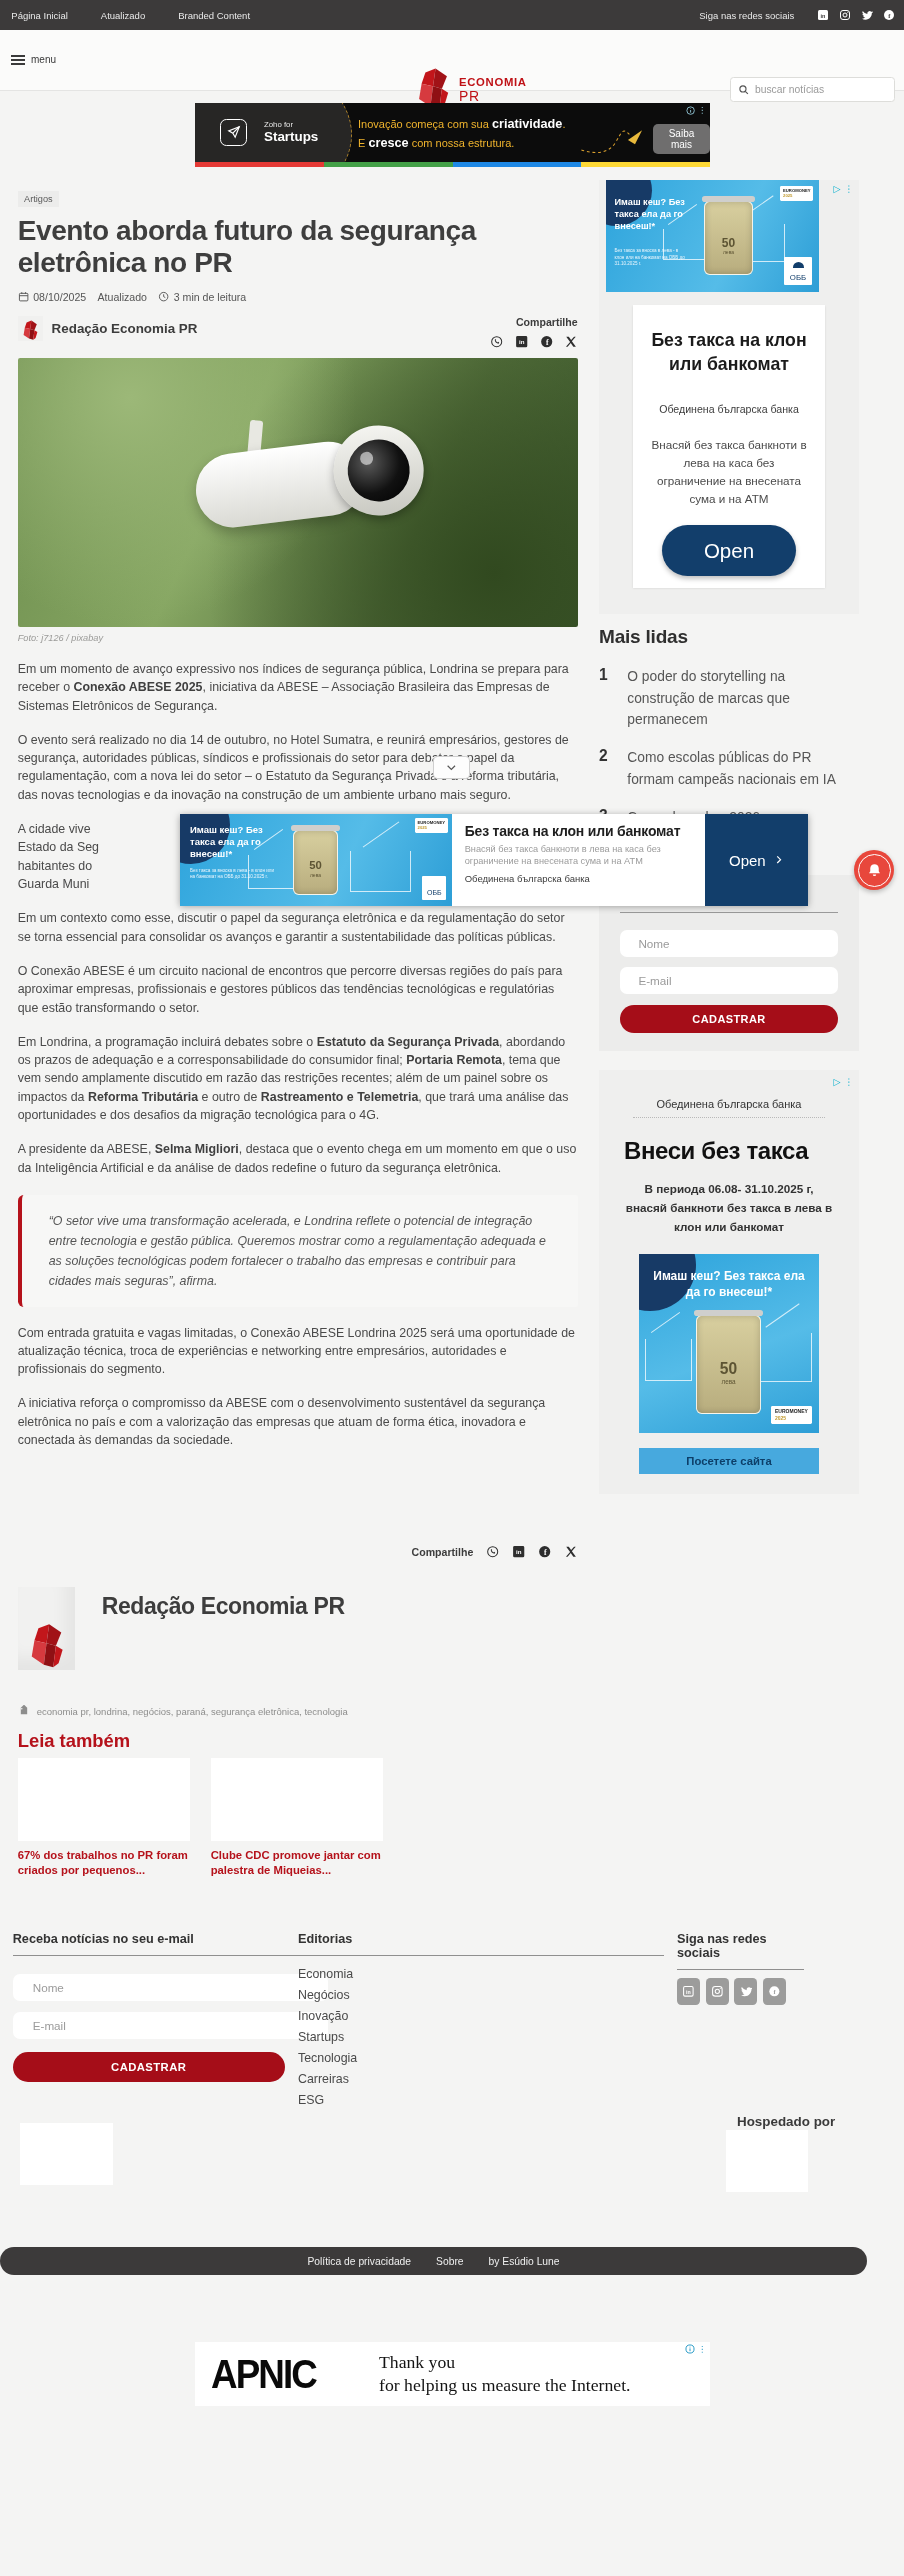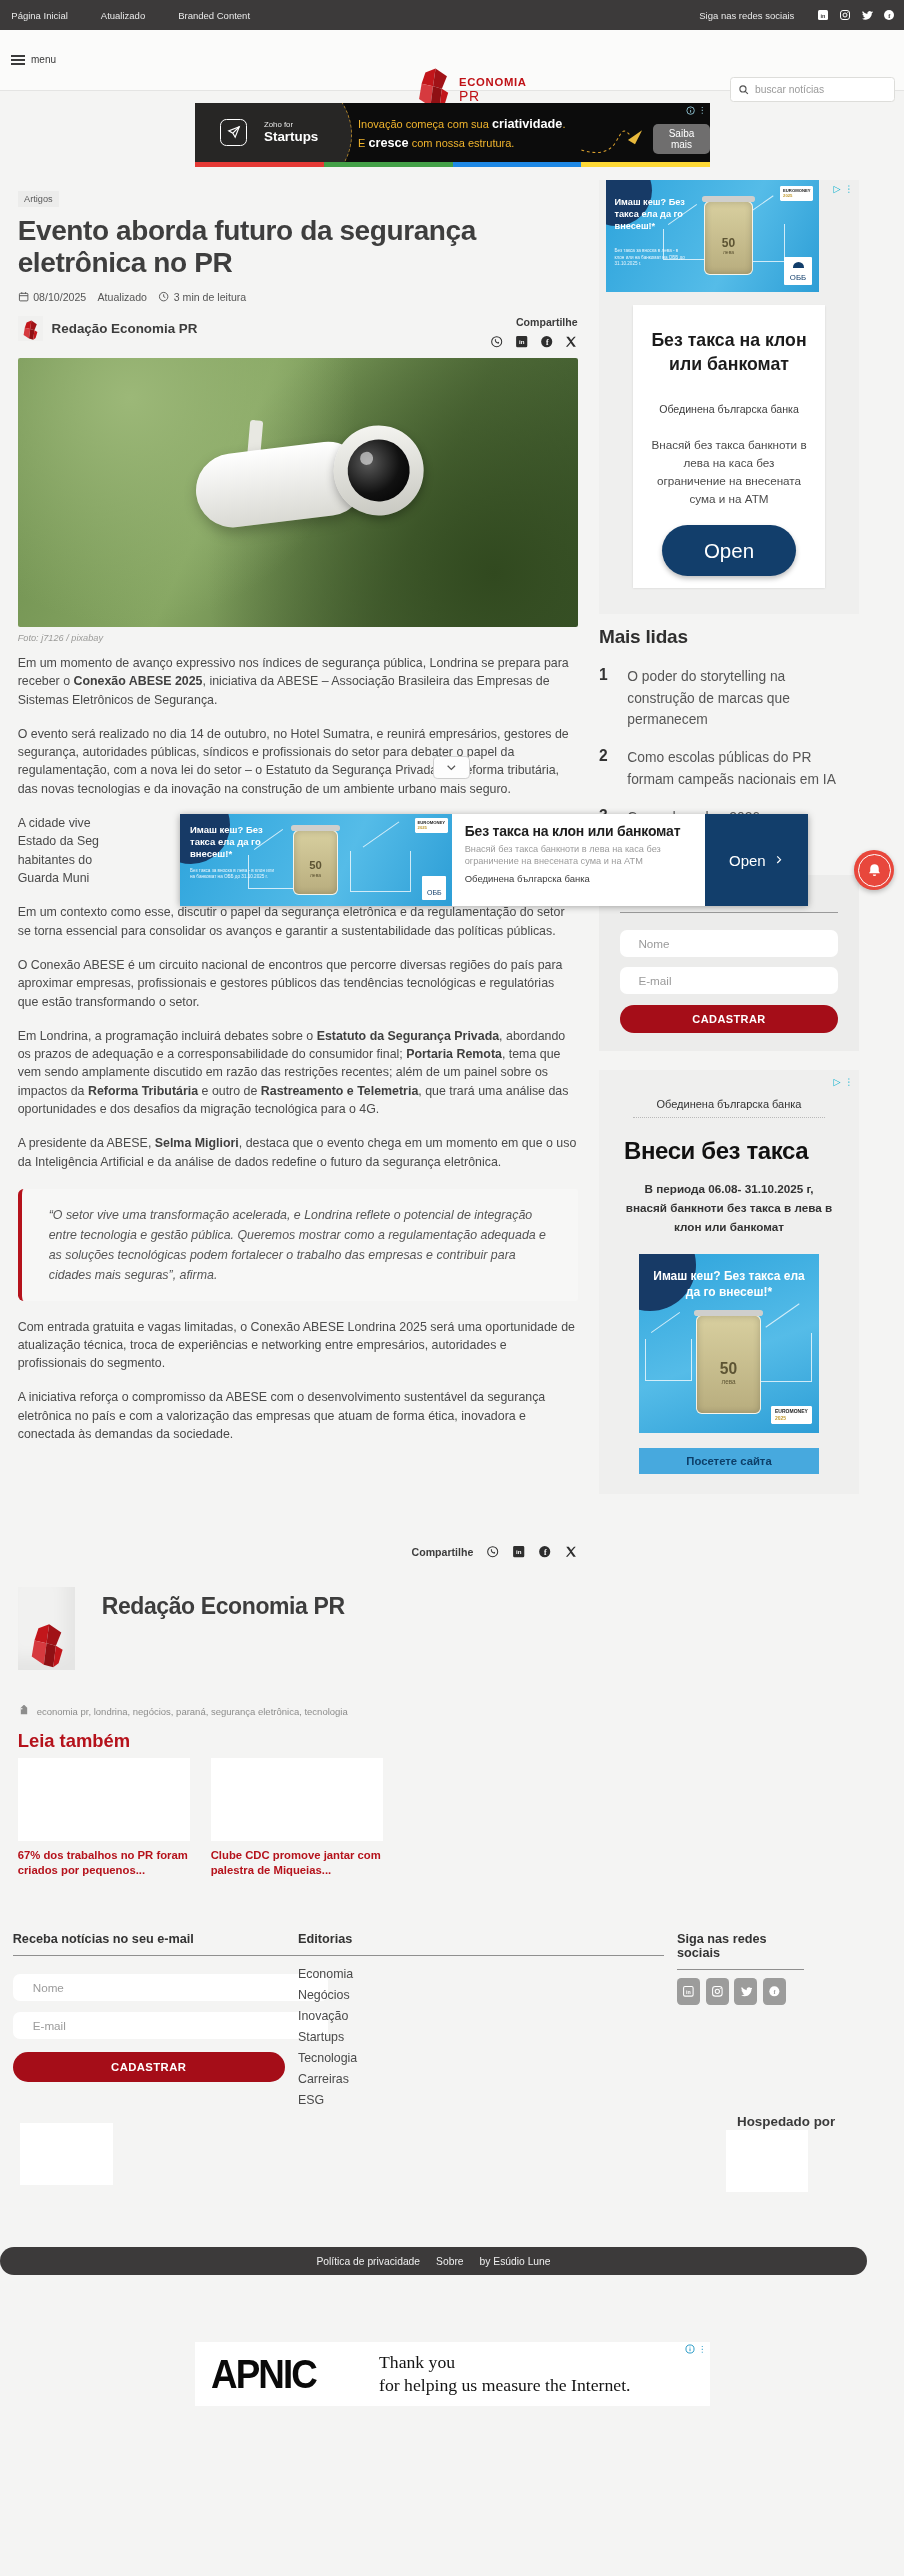--- a/index.html
+++ b/index.html
@@ -67,21 +67,21 @@
                      radial-gradient(circle at 85% 80%, #31491f 0%, rgba(0,0,0,0) 55%),
                      linear-gradient(115deg,#6d8d4e 0%, #86a662 38%, #55713d 70%, #3e5a2e 100%); }
   .cam { position:absolute; left:177px; top:67px; width:212px; height:106px; transform:rotate(-7deg); }
   .cam-body { position:absolute; left:0; top:20px; width:170px; height:74px; border-radius:37px; background:linear-gradient(#ffffff,#d9d9d3); box-shadow:0 5.7px 12.7px rgba(0,0,0,0.25); }
   .cam-ring { position:absolute; left:139px; top:10px; width:90px; height:90px; border-radius:50%; background:linear-gradient(#f4f4f0,#c9c9c2); box-shadow:0 4.2px 10px rgba(0,0,0,0.3); }
   .cam-lens { position:absolute; left:153px; top:24px; width:62px; height:62px; border-radius:50%; background:radial-gradient(circle at 35% 35%, #5a5a5a 0%, #111 55%, #000 100%); }
   .cam-glint { position:absolute; left:167px; top:35px; width:12.7px; height:12.7px; border-radius:50%; background:rgba(255,255,255,0.55); }
   .cam-mount { position:absolute; left:59px; top:-10px; width:12.7px; height:35px; background:#e8e8e2; transform:rotate(12deg); border-radius:2.8px; }
   .caption { margin-top:5.7px; font-size:9.2px; font-style:italic; color:#9a9a98; }
 
-  .body-text { margin-top:11px; }
+  .body-text { margin-top:17px; }
   .body-text p { font-size:12.4px; line-height:18.4px; color:#4a4a4a; margin-bottom:15.6px; }
   .body-text b { color:#3f3f3f; }
   .occluded { position:relative; height:74px; margin-bottom:15.6px; font-size:12.4px; line-height:18.4px; }
   .occluded .frag { display:block; }
   .occluded .frag-r { position:absolute; left:525px; top:0; }
   blockquote.pull { margin:18.4px 0 17px; background:#f7f7f6; border-left:4.2px solid #b5121b; border-radius:5.7px 2.1px 2.1px 5.7px; padding:15.6px 30px 15.6px 27px; font-style:italic; font-size:12.4px; line-height:20px; color:#555; }
 
   
   .article-tail { left:17.7px; top:1545px; width:560px; height:353px; }
   .share-row2 { position:absolute; right:0; top:0; display:flex; align-items:center; gap:12.7px; }
@@ -187,21 +187,21 @@
   .f-col-ed ul { list-style:none; margin-top:8.5px; }
   .f-col-ed li { font-size:12.4px; color:#4a4a4a; line-height:21px; cursor:pointer; }
   .f-col-soc { position:absolute; left:677px; top:30px; width:127px; }
   .f-col-soc h4 { font-size:12.7px; color:#333; padding-bottom:8.5px; border-bottom:0.7px solid #8f8f8f; }
   .f-soc-icons { margin-top:8.5px; display:flex; gap:5.7px; }
   .f-soc-icons .sq { width:23px; height:27px; border-radius:4.2px; background:#9c9c9b; color:#fff; display:flex; align-items:center; justify-content:center; cursor:pointer; }
   .f-logo-box { position:absolute; left:20px; top:221px; width:93px; height:62px; background:#fff; }
   .hosted { position:absolute; left:737px; top:212px; font-size:13.4px; font-weight:bold; color:#3a3a3a; }
   .hosted-box { position:absolute; left:726px; top:228px; width:82px; height:62px; background:#fff; }
 
-  .blackbar { left:0; top:2247px; width:867px; height:28px; background:#3c3a3a; display:flex; align-items:center; justify-content:center; gap:16px;border-radius:14px; }
+  .blackbar { left:0; top:2247px; width:867px; height:28px; background:#3c3a3a; display:flex; align-items:center; justify-content:center; gap:25px;border-radius:14px; }
   .blackbar a { color:#efefef; font-size:10.3px; text-decoration:none; }
 
   .apnic { left:195px; top:2342px; width:515px; height:64px; background:#fff; cursor:pointer; }
   .apnic-logo { position:absolute; left:15.6px; top:10px; font-size:40px; font-weight:bold; color:#0a0a0a; letter-spacing:-2.1px; transform:scaleX(0.92); transform-origin:left; }
   .apnic-lines { position:absolute; left:184px; top:8.5px; font-family:"Liberation Serif", serif; font-size:17.7px; color:#141414; line-height:1.3; }
   .apnic .ad-corner { color:#2196c4; }
 </style>
 </head>
 <body>
 

